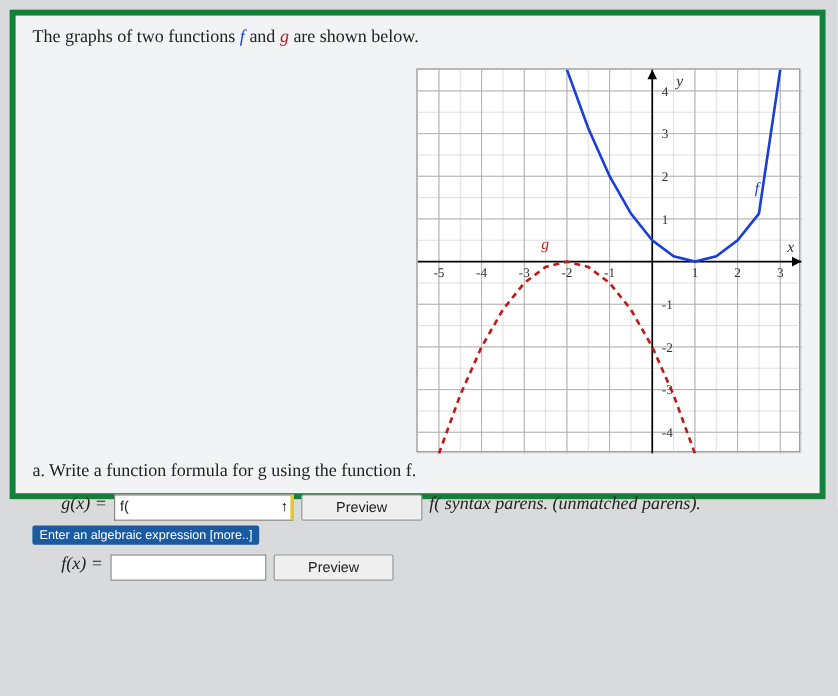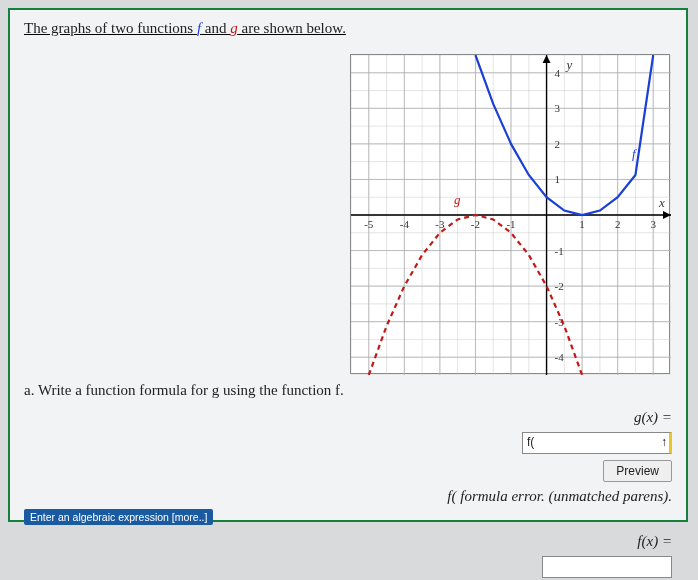--- a/index.html
+++ b/index.html
@@ -5,27 +5,26 @@
   * { box-sizing: border-box; margin: 0; padding: 0; }
   body {
     width: 698px;
     height: 580px;
     background: #d8dadb;
     font-family: Georgia, 'Times New Roman', serif;
     overflow: hidden;
   }
   .page {
     width: 680px;
-    height: 514px;
+    height: 408px;
     margin: 8px;
     background: #f2f3f4;
-    border: 2px solid #15803d;
+    border: 5px solid #15803d;
     position: relative;
     padding: 10px 14px;
-    text-decoration: underline;
   }
   .prompt-text {
     font-size: 15px;
     color: #222;
   }
   .fn-f { color: #1a3fd6; font-style: italic; }
   .fn-g { color: #c21818; font-style: italic; }
   .chart-wrap {
     position: absolute;
     top: 44px;
@@ -40,26 +39,25 @@
     left: 14px;
     right: 14px;
     top: 372px;
     font-size: 15px;
     color: #222;
   }
   .part { margin-bottom: 10px; }
   .eq-row {
     margin: 8px 0 2px 24px;
     display: flex;
-    align-items: flex-end;
+    align-items: flex-start;
     gap: 6px;
     font-size: 15px;
     font-style: italic;
     font-family: 'Times New Roman', serif;
-    flex-direction: column;
   }
   .eq-row .lhs { font-style: italic; }
   .input-box {
     display: inline-block;
     height: 22px;
     border: 1px solid #888;
     background: #fff;
     font-family: Arial, sans-serif;
     font-size: 12px;
     padding: 2px 4px;
@@ -75,21 +73,21 @@
     position: absolute;
     right: 2px;
     top: 2px;
     font-weight: bold;
     color: #000;
   }
   .preview-btn {
     display: inline-block;
     height: 22px;
     line-height: 18px;
-    padding: 1px 12px;
+    padding: 1px 28px;
     background: #efefef;
     border: 1px solid #999;
     border-radius: 2px;
     font-family: Arial, sans-serif;
     font-size: 12px;
     font-style: normal;
     color: #222;
   }
   .feedback {
     font-style: italic;
@@ -206,21 +204,21 @@
   <div class="bottom">
     <div class="part">a. Write a function formula for g using the function f.</div>
 
     <div class="eq-row">
       <span class="lhs">g(x) =</span>
       <span class="input-box input-g">
         <span>f(</span>
         <span class="cursor-mark">↑</span>
       </span>
       <span class="preview-btn">Preview</span>
-      <span class="feedback">f( formula error. (unmatched parens).</span>
+      <span class="feedback">f( syntax parens. (unmatched parens).</span>
     </div>
     <div class="tooltip">Enter an algebraic expression [more..]</div>
 
 
     <div class="eq-row">
       <span class="lhs">f(x) =</span>
       <span class="input-box input-f">
         <span></span>
       </span>
       <span class="preview-btn">Preview</span>

